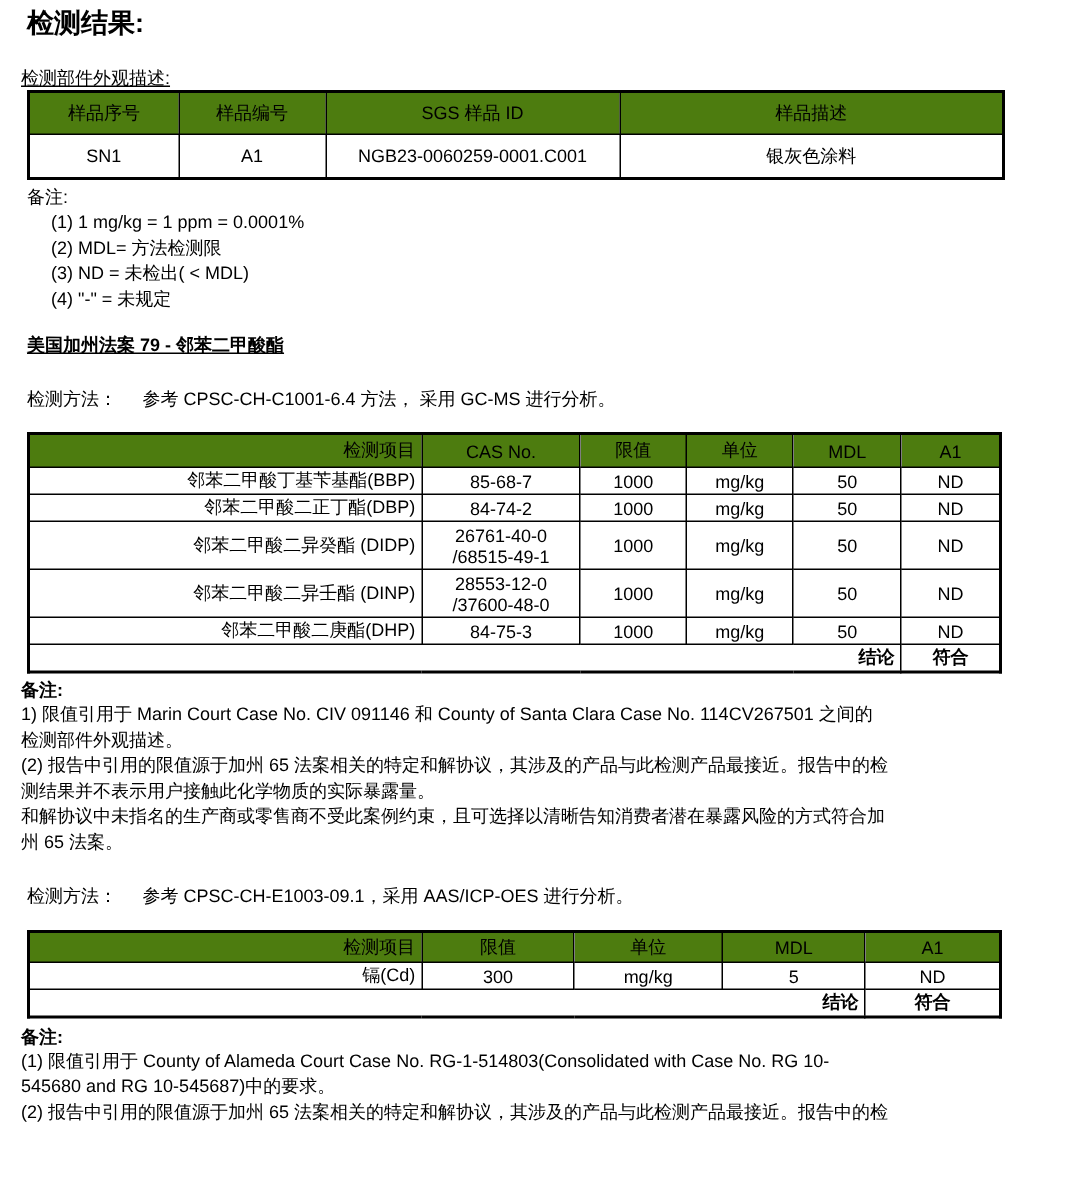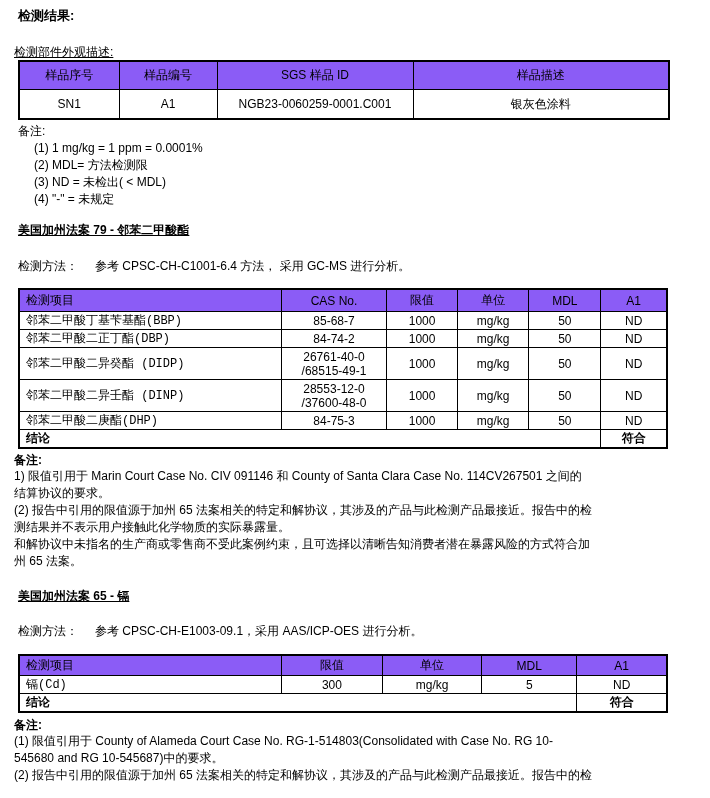--- a/index.html
+++ b/index.html
@@ -3,29 +3,29 @@
 <meta charset="utf-8">
 <style>
   html,body { margin:0; padding:0; }
   body {
     width:710px; height:798px; background:#ffffff; overflow:hidden;
     font-family:"Liberation Sans","DejaVu Sans",sans-serif;
     font-size:12px; color:#000;
   }
   .page { position:relative; width:710px; height:798px; background:#fff; }
 
-  .title { margin:8px 0 0 18px; line-height:15px; font-weight:bold; font-size:13px; }
+  .title { margin:8px 0 0 18px; line-height:15px; font-weight:bold; font-size:18px; }
   .subhead { margin:22px 0 0 14px; line-height:15px; text-decoration:underline; }
 
   table { border-collapse:collapse; table-layout:fixed; margin-left:18px; }
   table, td, th { border:1px solid #000; }
   table { border:2px solid #000; }
   th, td { padding:0 4px; text-align:center; vertical-align:middle; font-weight:normal; font-size:12px; overflow:hidden; }
-  th.left, td.left { text-align:left; padding-left:6px;font-family:Liberation Mono, monospace; }
-  .hdr { background:#8b5cf6; }
+  th.left, td.left { text-align:right; padding-left:6px; }
+  .hdr { background:#4d7c0f; }
   .pre { white-space:pre-line; line-height:14px; }
 
   .t1 { width:650px; }
   .t1 .hdr th { height:27px; }
   .t1 td { height:28px; }
 
   .t2 { width:650px; margin-top:14px; }
   .t2 .hdr th { height:21px; }
   .t2 td { height:17px; }
   .t2 tr.tall td { height:31px; }
@@ -158,28 +158,27 @@
     <tr class="concl">
       <td class="left" colspan="5">结论</td>
       <td>符合</td>
     </tr>
   </tbody>
     </table>
 
   <div class="notes-label bold" style="margin-top:3px; line-height:16px;">备注:</div>
   <div class="para">
     <div>1) 限值引用于 Marin Court Case No. CIV 091146 和 County of Santa Clara Case No. 114CV267501 之间的</div>
-    <div>结算协议的要求。</div>
+    <div>检测部件外观描述。</div>
     <div>(2) 报告中引用的限值源于加州 65 法案相关的特定和解协议，其涉及的产品与此检测产品最接近。报告中的检</div>
     <div>测结果并不表示用户接触此化学物质的实际暴露量。</div>
     <div>和解协议中未指名的生产商或零售商不受此案例约束，且可选择以清晰告知消费者潜在暴露风险的方式符合加</div>
     <div>州 65 法案。</div>
   </div>
 
-  <div class="sec-head g19">美国加州法案 65 - 镉</div>
 
   <div class="method g20">
     <span class="lbl">检测方法：</span><span>参考 CPSC-CH-E1003-09.1，采用 AAS/ICP-OES 进行分析。</span>
   </div>
 
   <table class="t3">
     <colgroup>
         <col style="width:262px">
         <col style="width:101px">
         <col style="width:99px">

